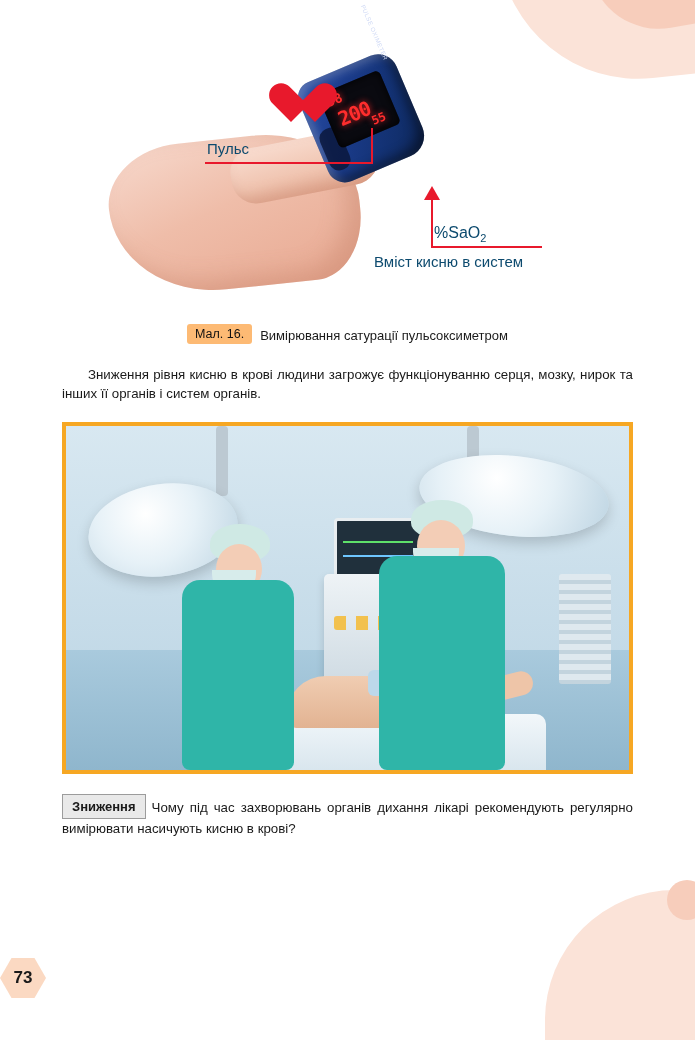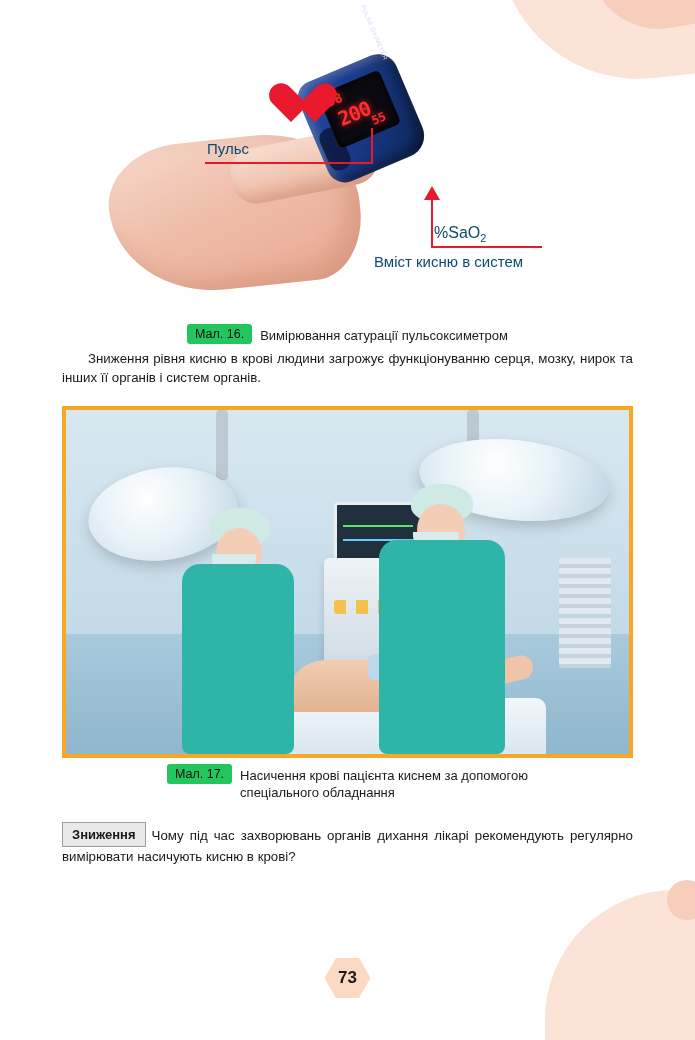--- a/index.html
+++ b/index.html
@@ -205,41 +205,41 @@
 
   
   .caption-row {
     display: flex;
     align-items: flex-start;
     justify-content: center;
     gap: 8px;
     margin-top: 6px;
   }
   .caption-tag {
-    background: #22c55e;
+    background: #fdba74;
     color: #111;
     font-size: 12.5px;
     padding: 3px 8px 3px 8px;
     border-radius: 3px;
     white-space: nowrap;
     font-weight: normal;
   }
   .caption-text {
     font-size: 13px;
     line-height: 1.35;
     padding-top: 3px;
     max-width: 420px;
   }
 
   
   .body-text {
     font-size: 13.3px;
     line-height: 1.47;
     text-align: justify;
-    margin-top: 4px;
+    margin-top: 20px;
   }
   .body-text p { margin: 0 0 2px 0; text-indent: 26px; }
 
   
   .fig17 {
     margin-top: 18px;
     border: 4px solid #f6a723;
     width: 100%;
     height: 352px;
     box-sizing: border-box;
@@ -391,21 +391,20 @@
     margin-right: 6px;
     vertical-align: 1px;
   }
 
   
   .page-number-wrap {
     position: absolute;
     left: 0; right: 0;
     bottom: 42px;
     display: flex;
-    justify-content: center;
   }
   .page-number {
     width: 46px;
     height: 40px;
     background: #fbd9c2;
     clip-path: polygon(25% 0%, 75% 0%, 100% 50%, 75% 100%, 25% 100%, 0% 50%);
     display: flex;
     align-items: center;
     justify-content: center;
     font-size: 17px;
@@ -495,27 +494,20 @@
     </div>
 
     <div class="surgeon surg-right">
       <div class="cap"></div>
       <div class="head"></div>
       <div class="mask"></div>
       <div class="scrub"></div>
     </div>
   </div>
 
-  <div class="caption-row">
-    <span class="caption-tag">Мал. 17.</span>
-    <span class="caption-text">
-      <span>Насичення крові пацієнта киснем за допомогою</span><br>
-      <span>спеціального обладнання</span>
-    </span>
-  </div>
 
   <div class="task-block">
     <span class="task-tag">Зниження</span><span>Чому під час захворювань органів дихання лікарі рекомендують регулярно вимірювати насичують кисню в крові?</span>
   </div>
 
 </div>
 
 <div class="page-number-wrap">
   <div class="page-number">73</div>
 </div>

